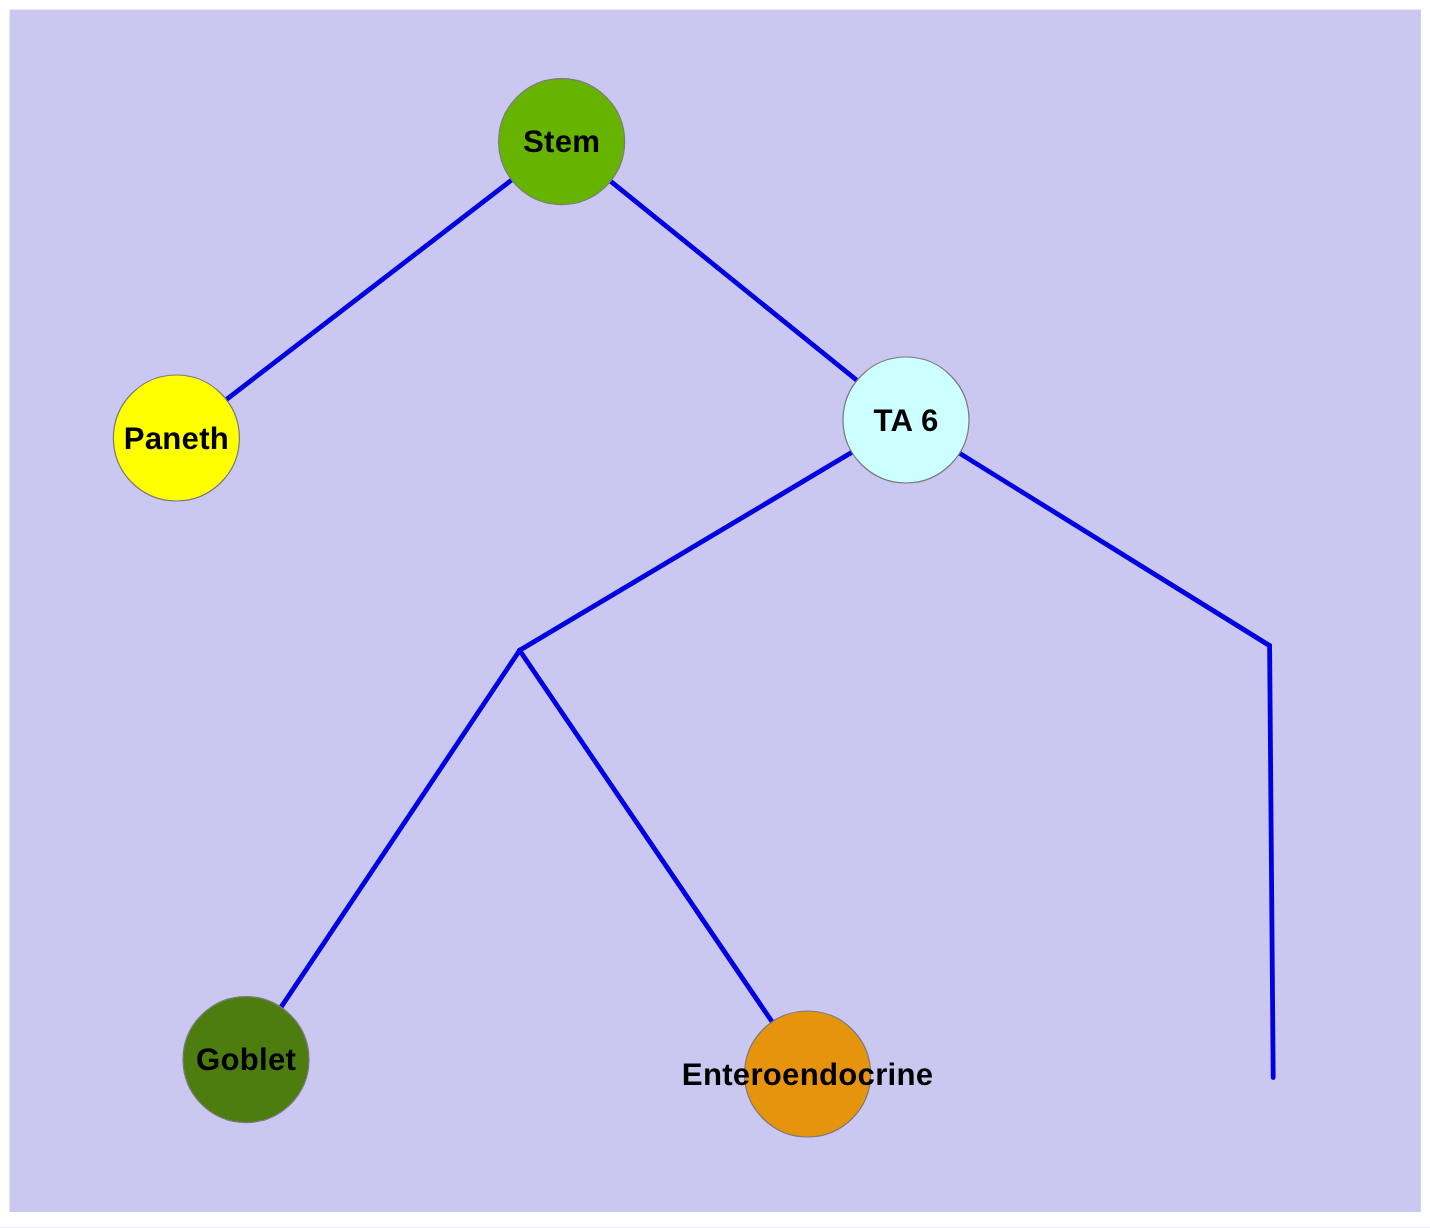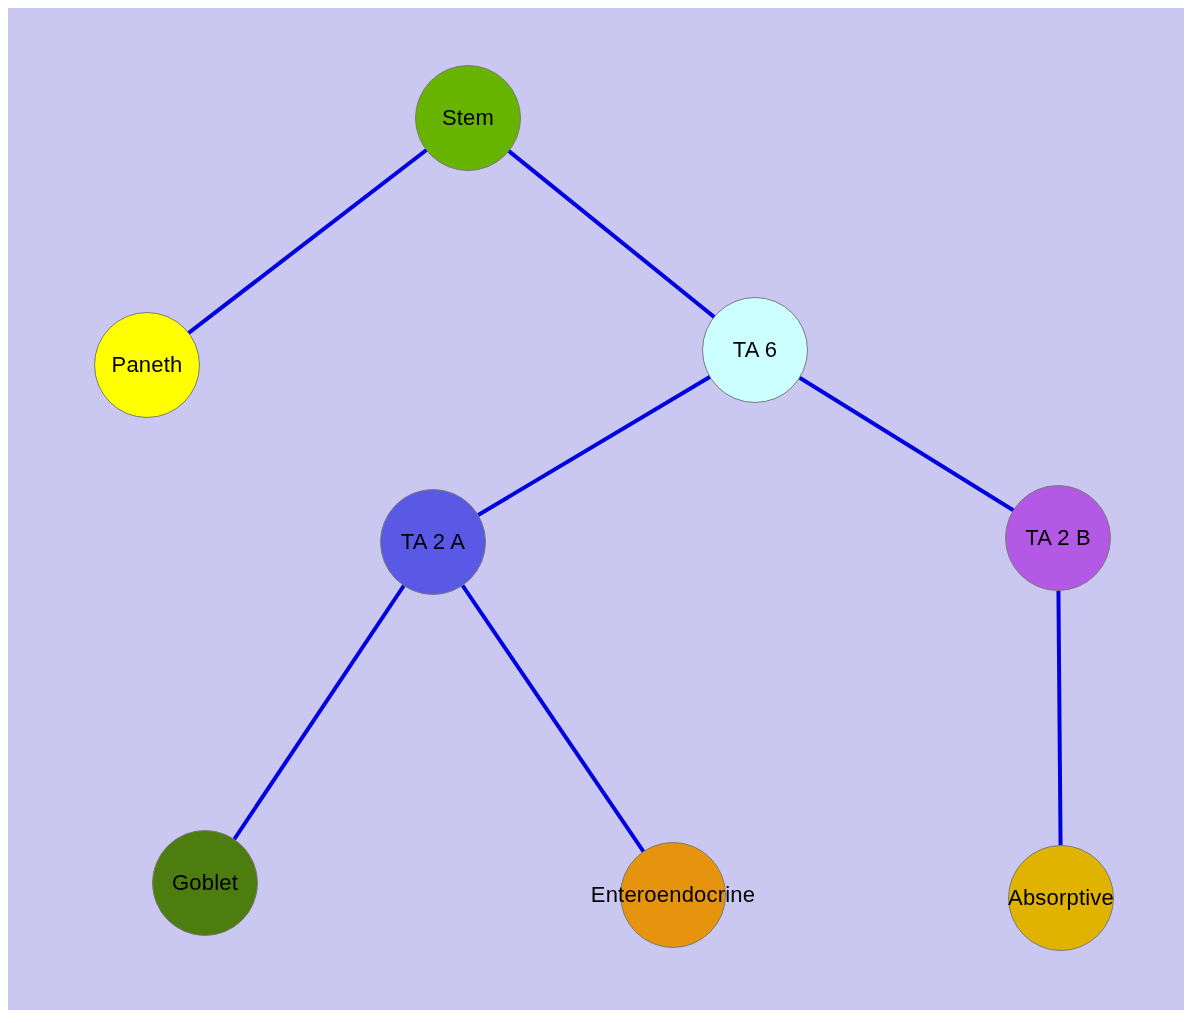--- a/index.html
+++ b/index.html
@@ -35,22 +35,22 @@
     width: 106px;
     height: 106px;
     border-radius: 50%;
     border: 1.5px solid #7a7a7a;
     box-sizing: border-box;
     display: flex;
     align-items: center;
     justify-content: center;
   }
   .node-label {
-    font-weight: normal;
-    font-size: 22px;
+    font-weight: bold;
+    font-size: 26px;
     color: #000000;
     white-space: nowrap;
     letter-spacing: 0.2px;
   }
 </style>
 </head>
 <body>
 
 <div class="canvas" style="background-color: rgb(202, 200, 240);">
 
@@ -69,33 +69,24 @@
   </div>
 
   <div class="node" style="left: 86px; top: 304px; background-color: rgb(255, 255, 0); align-items: center;">
     <span class="node-label">Paneth</span>
   </div>
 
   <div class="node" style="left: 694px; top: 289px; background-color: rgb(204, 255, 255);">
     <span class="node-label">TA 6</span>
   </div>
 
-  <div class="node" style="left: 372px; top: 481px; background-color: rgb(89, 89, 230);">
-    <span class="node-label">TA 2 A</span>
-  </div>
 
-  <div class="node" style="left: 997px; top: 477px; background-color: rgb(179, 89, 230);">
-    <span class="node-label">TA 2 B</span>
-  </div>
 
   <div class="node" style="left: 144px; top: 822px; background-color: #4d7c0f;">
     <span class="node-label">Goblet</span>
   </div>
 
   <div class="node" style="left: 612px; top: 834px; background-color: rgb(230, 148, 13);">
     <span class="node-label">Enteroendocrine</span>
   </div>
 
-  <div class="node" style="left: 1000px; top: 837px; background-color: rgb(224, 179, 0);">
-    <span class="node-label">Absorptive</span>
-  </div>
 
 </div>
 
 </body></html>

